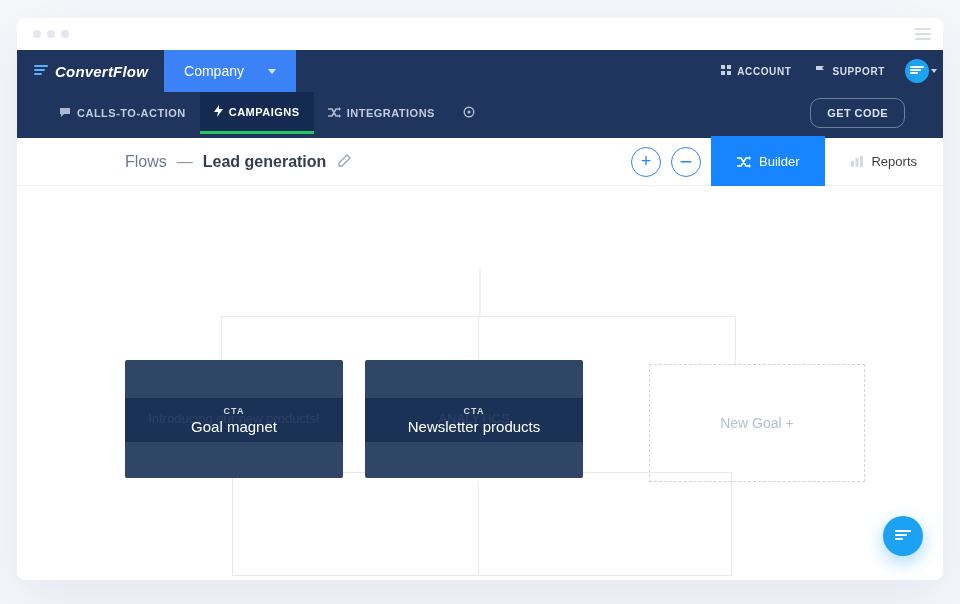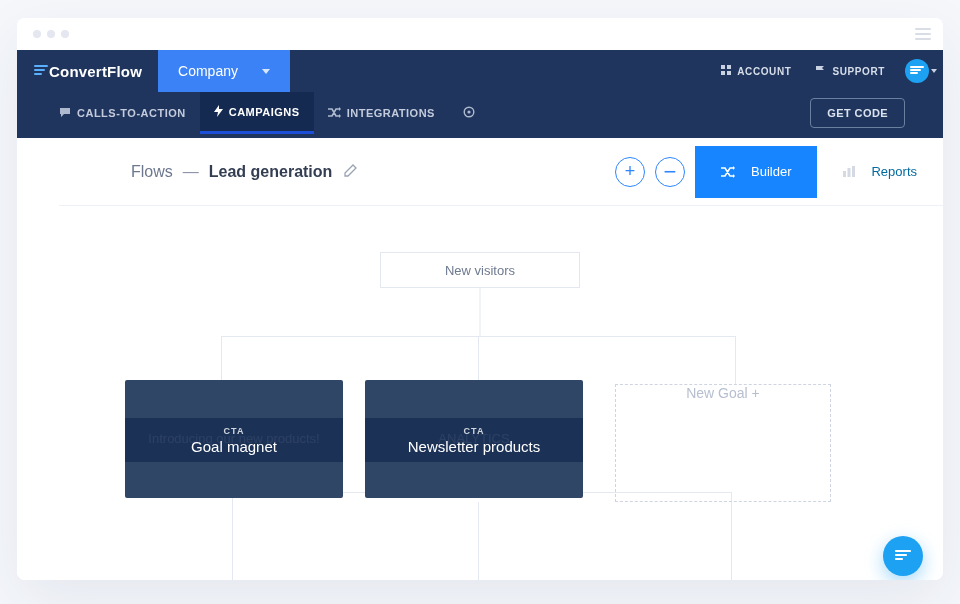--- a/index.html
+++ b/index.html
@@ -9,52 +9,52 @@
 
   
   .chrome { height: 32px; display: flex; align-items: center; padding: 0 12px; background: #fff; }
   .dots { display: flex; gap: 6px; margin-left: 4px; }
   .dot { width: 8px; height: 8px; border-radius: 50%; background: #e4e7ef; }
   .hamburger { margin-left: auto; display: flex; flex-direction: column; gap: 3px; }
   .hamburger span { display: block; width: 16px; height: 2px; background: #d9dde6; border-radius: 2px; }
 
   
   .topnav { height: 42px; background: #1f355d; display: flex; align-items: center; color: #fff; font-size: 13px; }
-  .brand { display: flex; align-items: center; padding: 0 16px; height: 100%; font-weight: 700; font-size: 15px; letter-spacing: .2px; }
+  .brand { display: flex; align-items: center; gap: 6px; padding: 0 16px; height: 100%; font-weight: 700; font-size: 15px; letter-spacing: .2px; font-style: italic; }
   .brand-icon { display: inline-flex; }
   .ws-selector { height: 100%; display: flex; align-items: center; gap: 24px; padding: 0 20px; background: #3b82f6; font-size: 14px; cursor: pointer; }
   .caret { width: 0; height: 0; border-left: 4px solid transparent; border-right: 4px solid transparent; border-top: 5px solid #fff; opacity: .8; }
   .topnav-spacer { flex: 1; }
   .top-link { display: flex; align-items: center; gap: 6px; font-size: 10px; letter-spacing: .6px; font-weight: 600; color: #d7deea; padding: 0 12px; text-transform: uppercase; cursor: pointer; }
   .avatar { width: 24px; height: 24px; border-radius: 50%; background: #1da1f2; display: flex; align-items: center; justify-content: center; margin: 0 14px 0 8px; position: relative; cursor: pointer; }
   .avatar svg { display: block; }
   .avatar .mini-caret { position: absolute; right: -8px; top: 50%; transform: translateY(-50%); width:0;height:0;border-left:3px solid transparent;border-right:3px solid transparent;border-top:4px solid #c9d2e2; }
 
   
   .subnav { height: 46px; background: #1f355d; display: flex; align-items: stretch; padding: 0 28px 4px 28px; }
   .subitem { display: flex; align-items: center; gap: 6px; padding: 0 14px; font-size: 11px; letter-spacing: .5px; font-weight: 600; color: #c3cbdc; text-transform: uppercase; cursor: pointer; }
-  .subitem.active { background: #142a50; border-bottom: 3px solid #1d4ed8; color: #fff; }
+  .subitem.active { background: #142a50; border-bottom: 3px solid #22c55e; color: #fff; }
   .subnav-spacer { flex: 1; }
-  .btn { height: 30px; align-self: center; display: inline-flex; align-items: center; padding: 0 16px; border-radius: 4px; font-size: 11px; font-weight: 700; letter-spacing: .4px; cursor: pointer; text-transform: uppercase; }
+  .btn { height: 30px; align-self: center; display: inline-flex; align-items: center; padding: 0 16px; border-radius: 10px; font-size: 11px; font-weight: 700; letter-spacing: .4px; cursor: pointer; text-transform: uppercase; }
   .btn-outline { border: 1px solid #6b7f9f; color: #dbe2ef; margin-right: 10px; }
   .btn-green { background: #54b654; color: #fff; }
 
   
-  .pagehead { height: 68px; background: #fff; border-bottom: 1px solid #eef1f6; display: flex; align-items: center; padding-left: 72px; margin-left: 42px; }
+  .pagehead { height: 48px; background: #fff; border-bottom: 1px solid #eef1f6; display: flex; align-items: center; padding-left: 108px; }
   .pagetitle { font-size: 16px; color: #5d6b82; display: flex; align-items: center; gap: 6px; }
   .pagetitle .crumb { color: #6d788e; }
   .pagetitle .dash { color: #8b95a7; margin: 0 4px; }
   .pagetitle .name { font-weight: 700; color: #333e52; }
   .pencil { margin-left: 6px; color: #9aa3b4; cursor: pointer; }
   .pagehead-spacer { flex: 1; }
   .round-btn { width: 30px; height: 30px; border: 1.5px solid #2e86ff; border-radius: 50%; color: #2e86ff; display: flex; align-items: center; justify-content: center; font-size: 18px; font-weight: 400; margin-right: 10px; cursor: pointer; }
   .round-btn.minus { font-size: 22px; line-height: 0; }
-  .view-tab { height: 52px; display: flex; align-items: center; gap: 16px; padding: 0 26px; font-size: 13px; cursor: pointer; }
+  .view-tab { height: 52px; display: flex; align-items: center; gap: 8px; padding: 0 26px; font-size: 13px; cursor: pointer; }
   .view-tab.builder { background: #1785ff; color: #fff; }
-  .view-tab.reports { color: #0369a1; }
+  .view-tab.reports { color: #404040; }
   .view-tab .ticon { display: inline-flex; }
 
   
   .canvas { position: relative; width: 100%; height: calc(562px - 32px - 42px - 46px - 52px); background: #fff; }
 
   .entry-node { position: absolute; left: 50%; top: 46px; transform: translateX(-50%); width: 200px; height: 36px; border: 1px solid #e3e7ef; background: #fff; display: flex; align-items: center; justify-content: center; font-size: 13px; color: #6e7a8f; }
 
   .vline { position: absolute; left: 50%; width: 1px; background: #e4e8f0; transform: translateX(-50%); }
   .vline.top { top: 82px; height: 48px; }
   .hbar { position: absolute; top: 130px; left: 204px; width: 514px; height: 1px; background: #e4e8f0; }
@@ -67,21 +67,21 @@
   .bottom-rect { position: absolute; left: 215px; top: 286px; width: 500px; height: 104px; border: 1px solid #e4e8f0; background: transparent; }
 
   .card { position: absolute; top: 174px; width: 218px; height: 118px; border-radius: 2px; overflow: hidden; cursor: pointer; }
   .card.c1 { left: 108px; background: linear-gradient(#2f4667,#2f4667); }
   .card.c2 { left: 348px; background: linear-gradient(#2f4667,#2f4667); }
   .card-bg { position: absolute; inset: 0; display: flex; align-items: center; justify-content: center; color: #fff; opacity: .28; font-size: 13px; text-align: center; line-height: 1.5; }
   .card-overlay { position: absolute; left: 0; right: 0; top: 38px; height: 44px; background: rgba(19,42,80,.72); display: flex; flex-direction: column; align-items: center; justify-content: center; color: #fff; }
   .card-overlay .tag { font-size: 9px; letter-spacing: 1px; font-weight: 700; opacity: .8; }
   .card-overlay .title { font-size: 15px; font-weight: 500; margin-top: 2px; }
 
-  .goal-placeholder { position: absolute; top: 178px; left: 598px; width: 216px; height: 118px; border: 1.5px dashed #cfd5e0; display: flex; align-items: flex-start; justify-content: center; color: #b6becf; font-size: 14px; cursor: pointer; }
+  .goal-placeholder { position: absolute; top: 178px; left: 632px; width: 216px; height: 118px; border: 1.5px dashed #cfd5e0; display: flex; align-items: center; justify-content: center; color: #b6becf; font-size: 14px; cursor: pointer; }
 
   
   .help-bubble { position: absolute; right: 20px; bottom: 20px; width: 40px; height: 40px; border-radius: 50%; background: #1da1f2; box-shadow: 0 6px 18px rgba(29,161,242,.4); display: flex; align-items: center; justify-content: center; cursor: pointer; }
 </style>
 </head>
 <body>
 
 <div class="app">
   <div class="window">
 
@@ -204,23 +204,20 @@
               <rect x="0" y="5" width="3" height="6" fill="#d4d9e3"></rect>
               <rect x="4.5" y="2" width="3" height="9" fill="#d4d9e3"></rect>
               <rect x="9" y="0" width="3" height="11" fill="#d4d9e3"></rect>
             </svg>
           </span>
         <span>Reports</span>
       </div>
     </div>
 
     <div class="canvas">
-      <div class="entry-node">
-        <span>New visitors</span>
-      </div>
       <div class="vline top"></div>
       <div class="hbar"></div>
       <div class="drop l"></div>
       <div class="drop m"></div>
       <div class="drop r"></div>
 
       <div class="bottom-rect"></div>
       <div class="vline bottom"></div>
 
       <div class="card c1">

